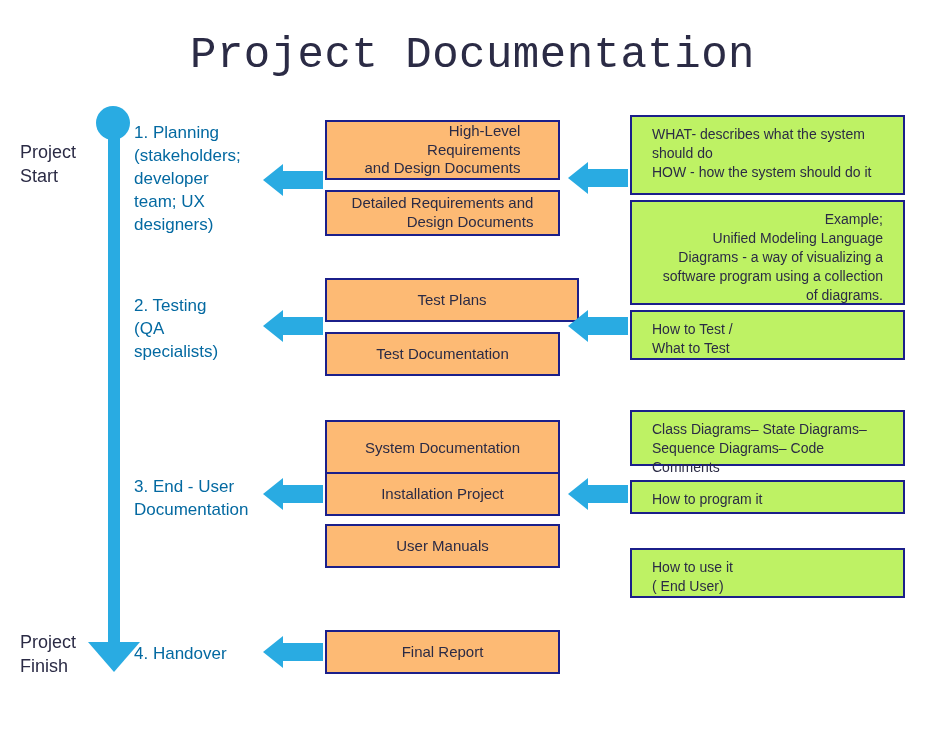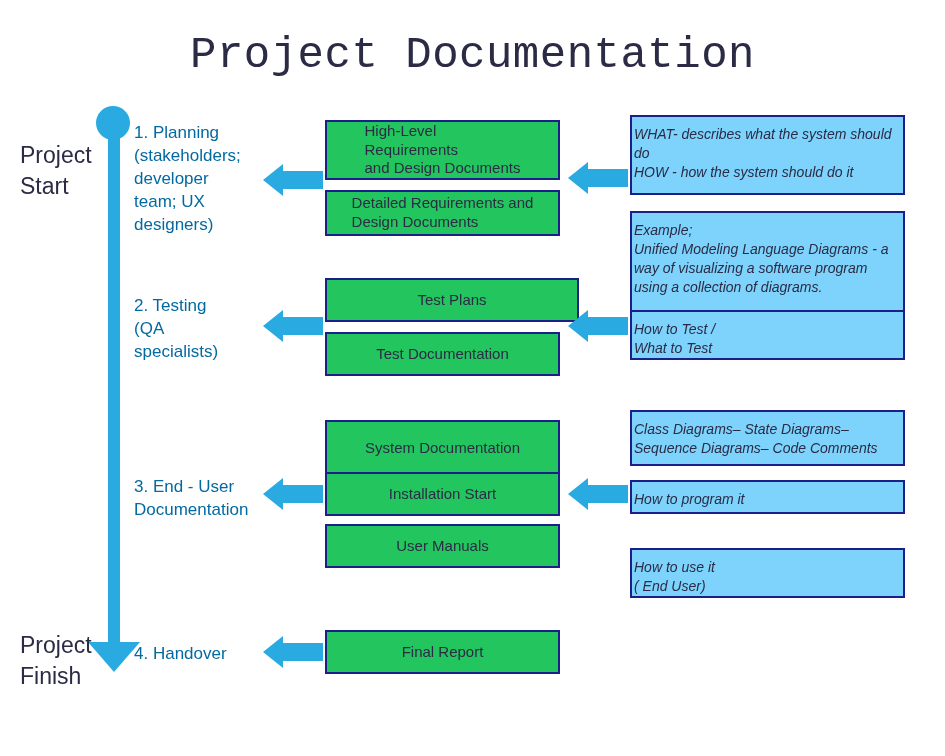--- a/index.html
+++ b/index.html
@@ -47,57 +47,56 @@
     left: 88px;
     top: 642px;
     width: 0; height: 0;
     border-left: 26px solid transparent;
     border-right: 26px solid transparent;
     border-top: 30px solid #29abe2;
   }
 
   .side-label {
     position: absolute;
-    font-size: 23px;
+    font-size: 18px;
     color: #2b2b45;
     line-height: 1.35;
   }
 
   .phase-label {
     position: absolute;
     font-size: 17px;
     color: #0369a1;
     line-height: 1.35;
   }
 
   
   .doc-box {
     position: absolute;
     border: 2px solid #1b1f8a;
-    background: #22c55e;
+    background: #fdba74;
     font-size: 15px;
-    text-align: left;
+    text-align: right;
     display: flex;
     align-items: center;
     justify-content: center;
     padding: 4px 8px;
     line-height: 1.25;
     color: #2b2b45;
   }
 
   
   .desc-box {
     position: absolute;
     border: 2px solid #1b1f8a;
-    background: #7dd3fc;
+    background: #bef264;
     font-size: 14px;
-    padding: 8px 2px;
+    padding: 8px 20px;
     line-height: 1.35;
     color: #2b2b45;
-    font-style: italic;
   }
 
   
   .arrow {
     position: absolute;
     display: flex;
     align-items: center;
   }
   .arrow .head {
     width: 0; height: 0;
@@ -125,26 +124,26 @@
 <div class="phase-label" style="left:134px; top:122px; width:130px;">1. Planning<br>(stakeholders;<br>developer<br>team; UX<br>designers)</div>
 <div class="phase-label" style="left:134px; top:295px; width:110px;">2. Testing<br>(QA<br>specialists)</div>
 <div class="phase-label" style="left:134px; top:476px; width:140px;">3. End - User<br>Documentation</div>
 <div class="phase-label" style="left:134px; top:643px; width:120px;">4. Handover</div>
 
 <div class="doc-box" style="left:325px; top:120px; width:235px; height:60px;">High-Level<br>Requirements<br>and Design Documents</div>
 <div class="doc-box" style="left:325px; top:190px; width:235px; height:46px;">Detailed Requirements and<br>Design Documents</div>
 <div class="doc-box" style="left:325px; top:278px; width:254px; height:44px;">Test Plans</div>
 <div class="doc-box" style="left:325px; top:332px; width:235px; height:44px;">Test Documentation</div>
 <div class="doc-box" style="left:325px; top:420px; width:235px; height:56px;">System  Documentation</div>
-<div class="doc-box" style="left:325px; top:472px; width:235px; height:44px;">Installation Start</div>
+<div class="doc-box" style="left:325px; top:472px; width:235px; height:44px;">Installation Project</div>
 <div class="doc-box" style="left:325px; top:524px; width:235px; height:44px;">User Manuals</div>
 <div class="doc-box" style="left:325px; top:630px; width:235px; height:44px;">Final Report</div>
 
 <div class="desc-box" style="left:630px; top:115px; width:275px; height:80px;">WHAT- describes what the system should do<br>HOW - how the system should do it</div>
-<div class="desc-box" style="left:630px; top:211px; width:275px; height:105px;">Example;<br>Unified Modeling Language Diagrams - a way of visualizing a software program using a collection of diagrams.</div>
+<div class="desc-box" style="left:630px; top:200px; width:275px; height:105px;text-align:right;">Example;<br>Unified Modeling Language Diagrams - a way of visualizing a software program using a collection of diagrams.</div>
 <div class="desc-box" style="left:630px; top:310px; width:275px; height:50px;">How to Test /<br>What to Test</div>
 <div class="desc-box" style="left:630px; top:410px; width:275px; height:56px;">Class Diagrams– State Diagrams– Sequence Diagrams– Code Comments</div>
 <div class="desc-box" style="left:630px; top:480px; width:275px; height:34px;">How to program it</div>
 <div class="desc-box" style="left:630px; top:548px; width:275px; height:50px;">How to use it<br>( End User)</div>
 
 <div class="arrow" style="left:263px; top:164px;">
   <div class="head"></div>
     <div class="shaft" style="width:40px;"></div>
 </div>
 <div class="arrow" style="left:263px; top:310px;">

